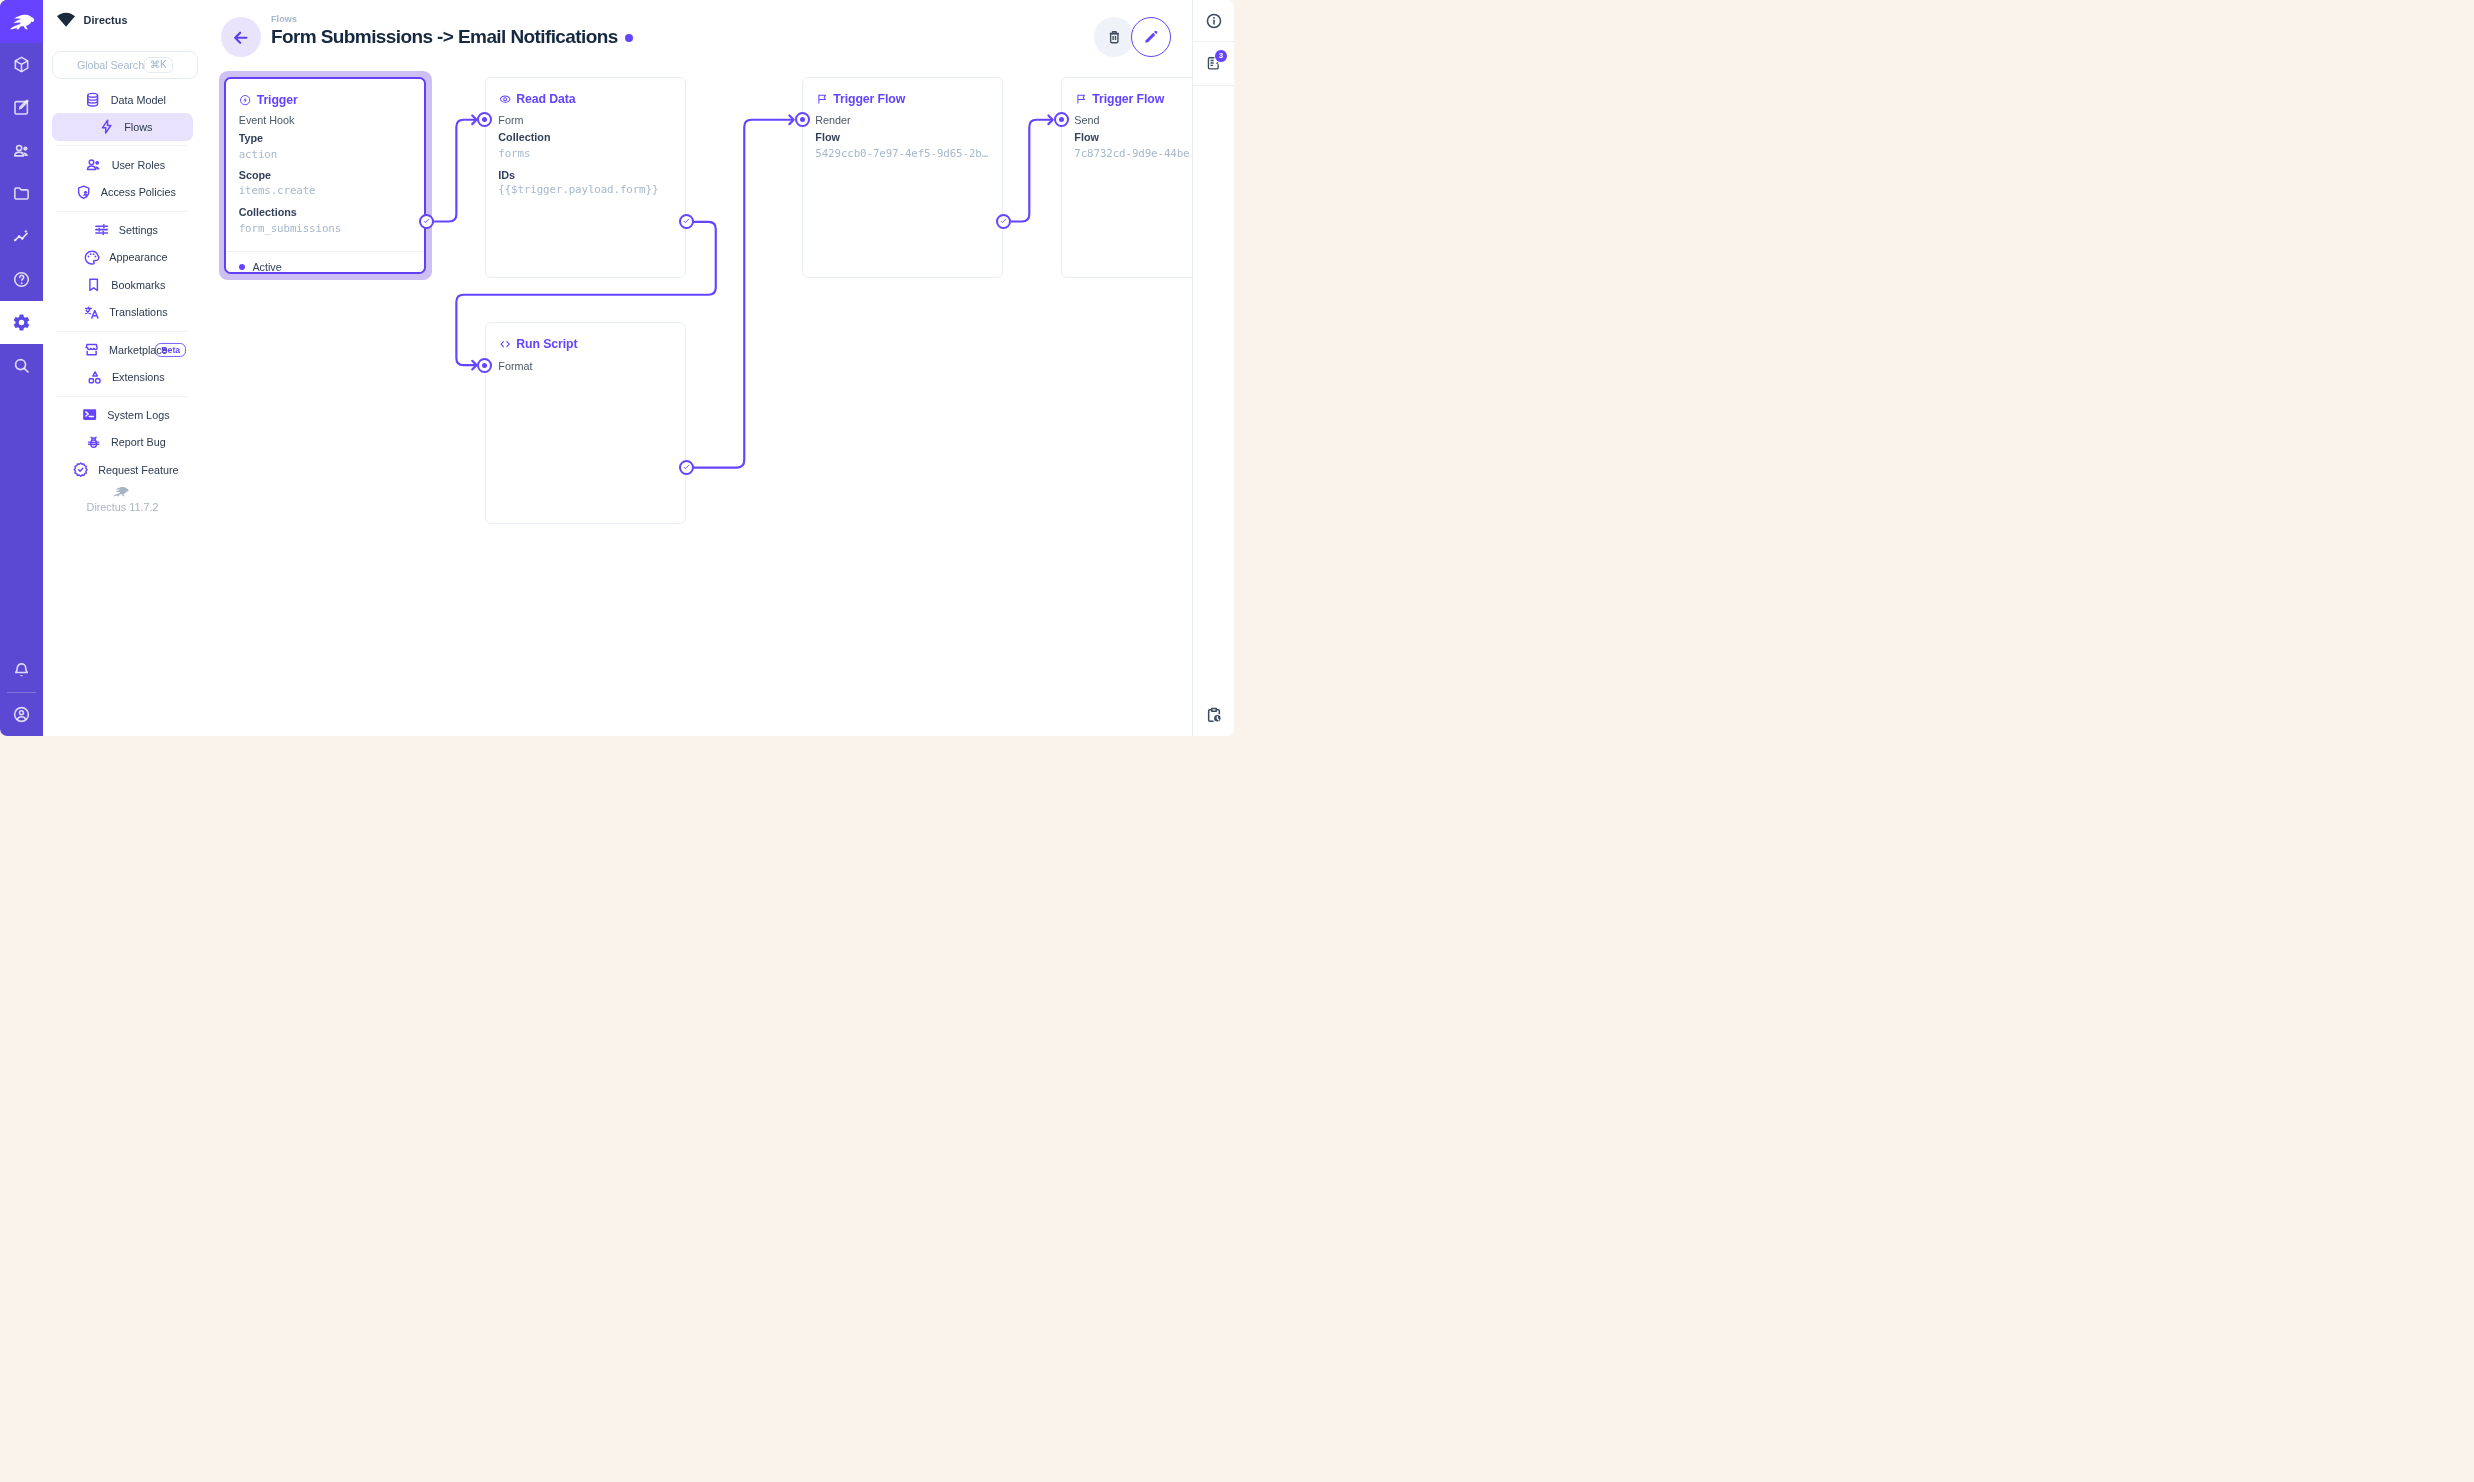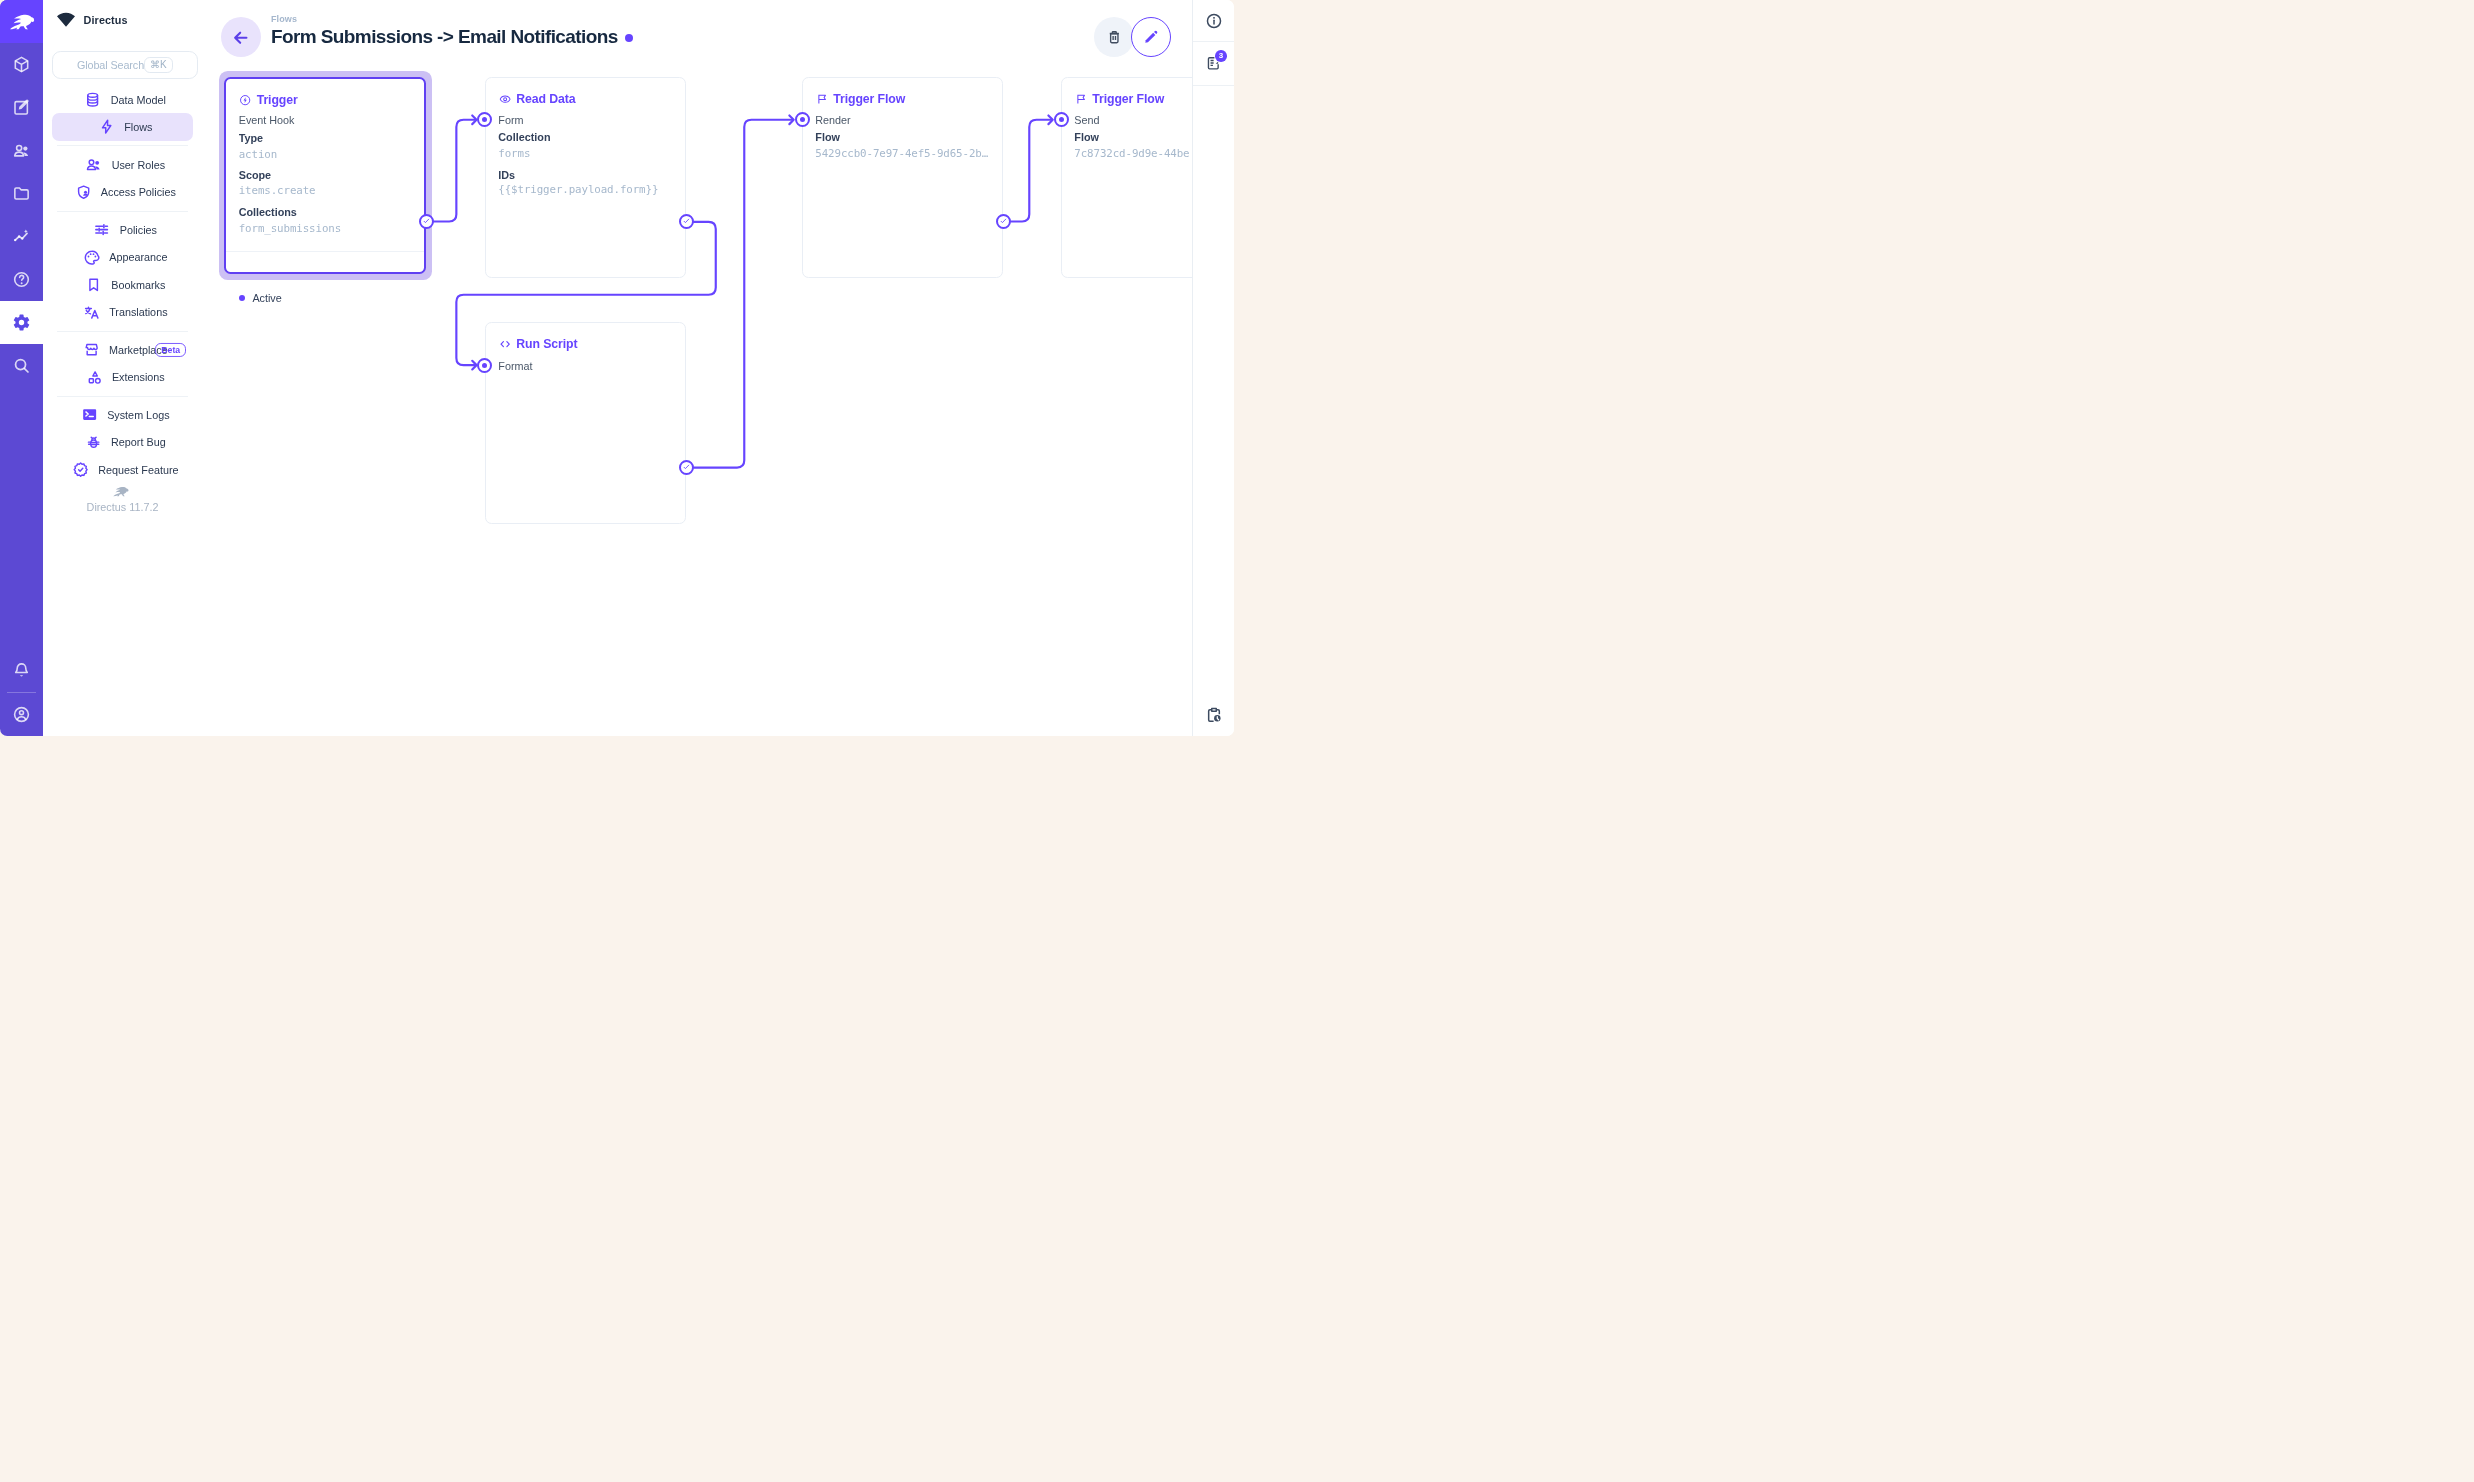--- a/index.html
+++ b/index.html
@@ -56,21 +56,21 @@
   .p-tflow1   { left:600px; top:77px; width:201px; height:201px; }
   .p-tflow2   { left:859px;top:77px; width:201px; height:201px; }
   .phead { position:absolute; left:13px; top:13.7px; display:flex; align-items:center; color:#6644FF; }
   .phead svg { width:12.3px; height:12.3px; }
   .phead .ptitle { font-size:12.3px; font-weight:bold; margin-left:5px; letter-spacing:-0.1px; }
   .prow { position:absolute; left:12.3px; right:7.2px; white-space:nowrap; overflow:hidden; }
   .row-label { font-size:10.8px; color:#4A5768; }
   .row-bold { font-size:10.8px; font-weight:bold; color:#33415A; }
   .row-mono { font-size:10.8px; font-family:"DejaVu Sans Mono", monospace; color:#A6B8CC; letter-spacing:-0.1px; }
   .p-divider { position:absolute; left:0; right:0; border-top:1.4px solid #EEF2F7; }
-  .status-row { position:absolute; left:12.3px; display:flex; align-items:center;margin-top:31px; }
+  .status-row { position:absolute; left:12.3px; display:flex; align-items:center; }
   .status-dot { width:6.5px; height:6.5px; border-radius:50%; background:#6644FF; margin-right:7.2px; }
   .status-label { font-size:10.8px; color:#33415A; }
 
   
   .cpoint { position:absolute; width:15px; height:15px; border-radius:50%; background:#fff; border:2.2px solid #6644FF; display:flex; align-items:center; justify-content:center; z-index:5; }
   .cpoint .idot { width:5.8px; height:5.8px; border-radius:50%; background:#6644FF; }
   .wires { position:absolute; left:0; top:0; z-index:4; pointer-events:none; }
 
   
   .rsidebar { width:42px; flex:0 0 42px; background:#fff; border-left:1.4px solid #E9EEF3; display:flex; flex-direction:column; }
@@ -337,21 +337,21 @@
         <svg class="nicon" viewBox="0 0 24 24" stroke="currentColor" fill="none">
             <use href="#i-shield"></use>
           </svg>
         <span class="nlabel">Access Policies</span>
       </div>
       <div class="nav-divider"></div>
       <div class="nav-item">
         <svg class="nicon" viewBox="0 0 24 24" stroke="currentColor" fill="none">
             <use href="#i-tune"></use>
           </svg>
-        <span class="nlabel">Policies</span>
+        <span class="nlabel">Settings</span>
       </div>
       <div class="nav-item">
         <svg class="nicon" viewBox="0 0 24 24" stroke="currentColor" fill="none">
             <use href="#i-palette"></use>
           </svg>
         <span class="nlabel">Appearance</span>
       </div>
       <div class="nav-item">
         <svg class="nicon" viewBox="0 0 24 24" stroke="currentColor" fill="none">
             <use href="#i-bookmark"></use>

